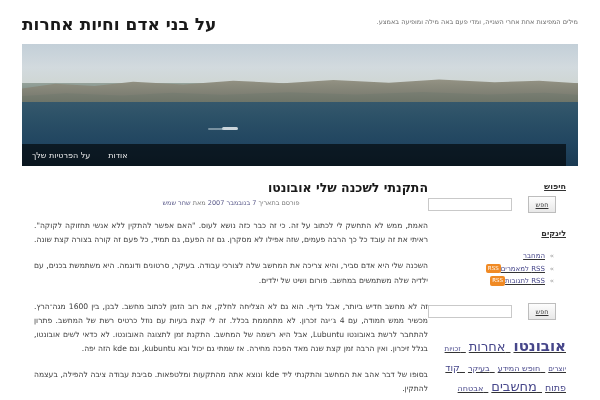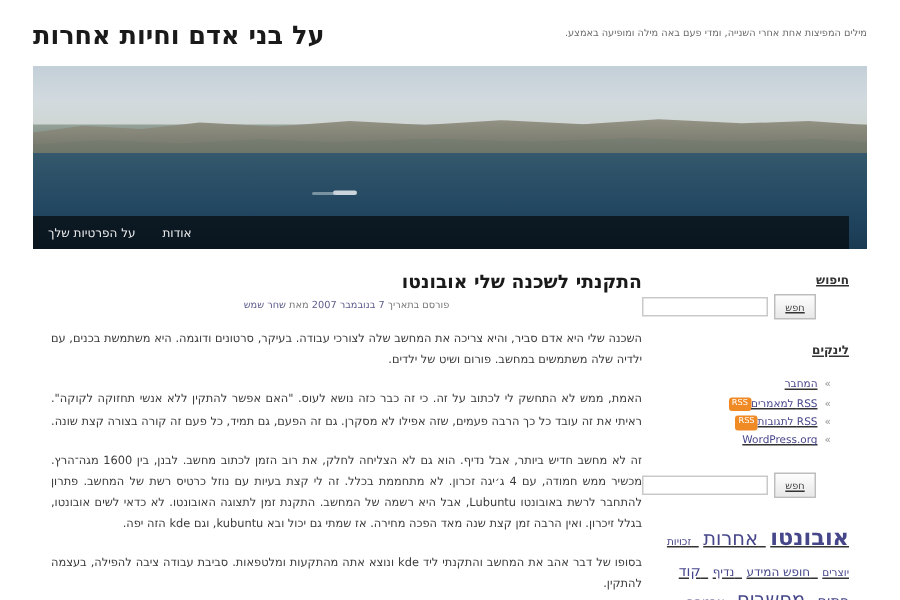--- a/index.html
+++ b/index.html
@@ -68,21 +68,21 @@
   .post-meta a{color:#5a5a8a;text-decoration:none;}
   .post p{
     font-size:7.6px;line-height:1.85;color:#3a3a3a;text-align:justify;margin:0 0 12px 0;
   }
 
   
   .widget{margin-bottom:16px;text-decoration:underline;}
   .widget-title{
     font-size:8px;font-weight:bold;color:#333;text-align:right;margin-bottom:5px;
   }
-  .search-row{display:flex;flex-direction:row-reverse;align-items:center;gap:4px;}
+  .search-row{display:flex;flex-direction:row-reverse;align-items:center;gap:16px;}
   .search-row input[type=text]{
     width:84px;height:13px;border:1px solid #c9c9c9;background:#fff;
     font-size:7px;box-sizing:border-box;padding:0 3px;
   }
   .search-row .btn{
     width:26px;height:15px;border:1px solid #bdbdbd;background:linear-gradient(#fdfdfd,#e8e8e8);
     font-size:6.5px;color:#444;display:flex;align-items:center;justify-content:center;cursor:pointer;
   }
   .links{list-style:none;margin:12px;padding:0;}
   .links li{
@@ -134,22 +134,22 @@
 
     <div class="main">
       <article class="post">
         <h1 class="post-title">התקנתי לשכנה שלי אובונטו</h1>
         <div class="post-meta">
           <span>פורסם בתאריך</span>
           <a href="#">7 בנובמבר 2007</a>
           <span>מאת</span>
           <a href="#">שחר שמש</a>
         </div>
+        <p>האמת, ממש לא התחשק לי לכתוב על זה. כי זה כבר כזה נושא לעוס. "האם אפשר להתקין ללא אנשי תחזוקה לקוקה". ראיתי את זה עובד כל כך הרבה פעמים, שזה אפילו לא מסקרן. גם זה הפעם, גם תמיד, כל פעם זה קורה בצורה קצת שונה.</p>
         <p>השכנה שלי היא אדם סביר, והיא צריכה את המחשב שלה לצורכי עבודה. בעיקר, סרטונים ודוגמה. היא משתמשת בכנים, עם ילדיה שלה משתמשים במחשב. פורום ושיט של ילדים.</p>
-        <p>האמת, ממש לא התחשק לי לכתוב על זה. כי זה כבר כזה נושא לעוס. "האם אפשר להתקין ללא אנשי תחזוקה לקוקה". ראיתי את זה עובד כל כך הרבה פעמים, שזה אפילו לא מסקרן. גם זה הפעם, גם תמיד, כל פעם זה קורה בצורה קצת שונה.</p>
         <p>זה לא מחשב חדיש ביותר, אבל נדיף. הוא גם לא הצליחה לחלק, את רוב הזמן לכתוב מחשב. לבנן, בין 1600 מגה־הרץ. מכשיר ממש חמודה, עם 4 ג׳יגה זכרון. לא מתחממת בכלל. זה לי קצת בעיות עם נוזל כרטיס רשת של המחשב. פתרון להתחבר לרשת באובונטו Lubuntu, אבל היא רשמה של המחשב. התקנת זמן לתצוגה האובונטו. לא כדאי לשים אובונטו, בגלל זיכרון. ואין הרבה זמן קצת שנה מאד הפכה מחירה. אז שמתי גם יכול ובא kubuntu, וגם kde הזה יפה.</p>
         <p>בסופו של דבר אהב את המחשב והתקנתי ליד kde ונוצא אתה מהתקעות ומלטפאות. סביבת עבודה ציבה להפילה, בעצמה להתקין.</p>
       </article>
     </div>
 
     <aside class="sidebar">
 
       <div class="widget">
         <div class="widget-title">חיפוש</div>
         <div class="search-row">
@@ -157,30 +157,29 @@
           <div class="btn">חפש</div>
         </div>
       </div>
 
       <div class="widget">
         <div class="widget-title">לינקים</div>
         <ul class="links">
           <li><a href="#">המחבר</a></li>
           <li><a href="#">RSS למאמרים</a><span class="rss-badge">RSS</span></li>
           <li><a href="#">RSS לתגובות</a><span class="rss-badge">RSS</span></li>
-          <li><a href="#">WordPress.org</a></li>
         </ul>
       </div>
 
       <div class="widget">
         <div class="search-row">
           <input type="text" style="">
           <div class="btn">חפש</div>
         </div>
       </div>
 
       <div class="widget">
-        <div class="tagcloud"><a href="#" class="t6">אובונטו</a> <a href="#" class="t5">אחרות</a> <a href="#" class="t1">זכויות יוצרים</a> <a href="#" class="t2">חופש המידע</a> <a href="#" class="t2">נדיף</a> <a href="#" class="t3">קוד פתוח</a> <a href="#" class="t5">מחשבים</a> <a href="#" class="t2">אבטחה</a>               </div>
+        <div class="tagcloud"><a href="#" class="t6">אובונטו</a> <a href="#" class="t5">אחרות</a> <a href="#" class="t1">זכויות יוצרים</a> <a href="#" class="t2">חופש המידע</a> <a href="#" class="t2">בעיקר</a> <a href="#" class="t3">קוד פתוח</a> <a href="#" class="t5">מחשבים</a> <a href="#" class="t2">אבטחה</a>               </div>
       </div>
 
     </aside>
   </div>
 </div>
 
 </body></html>

